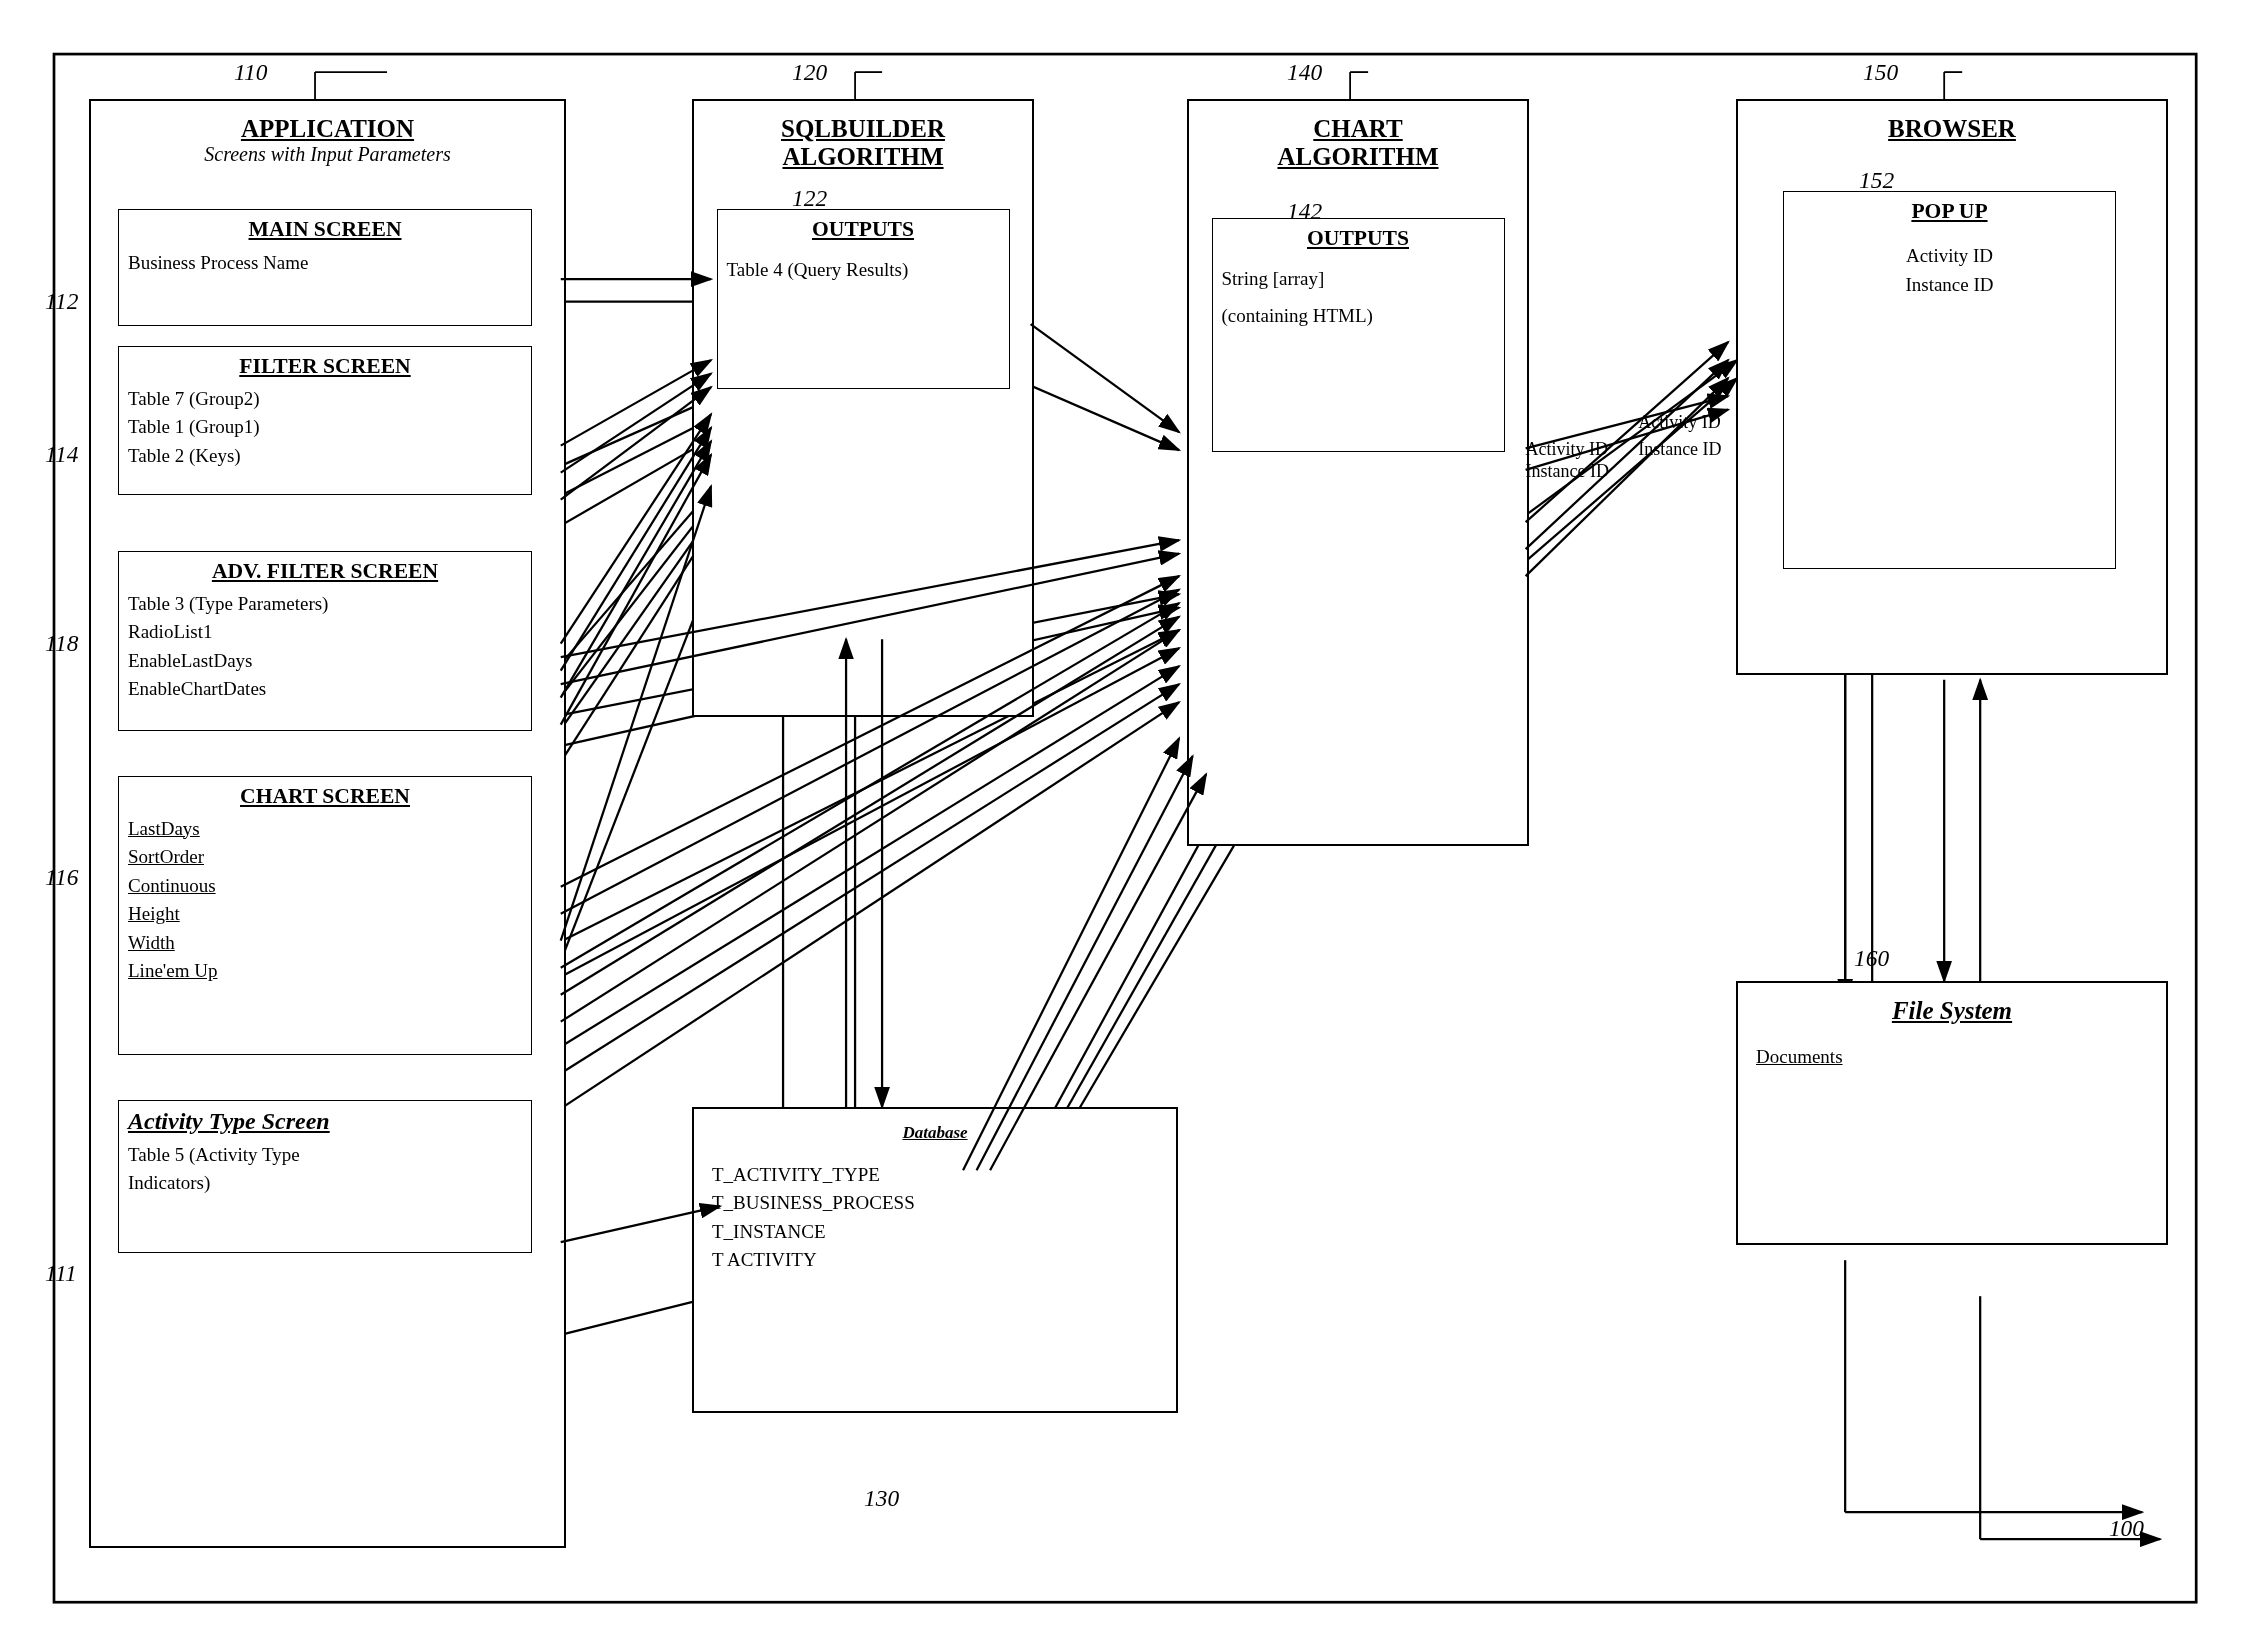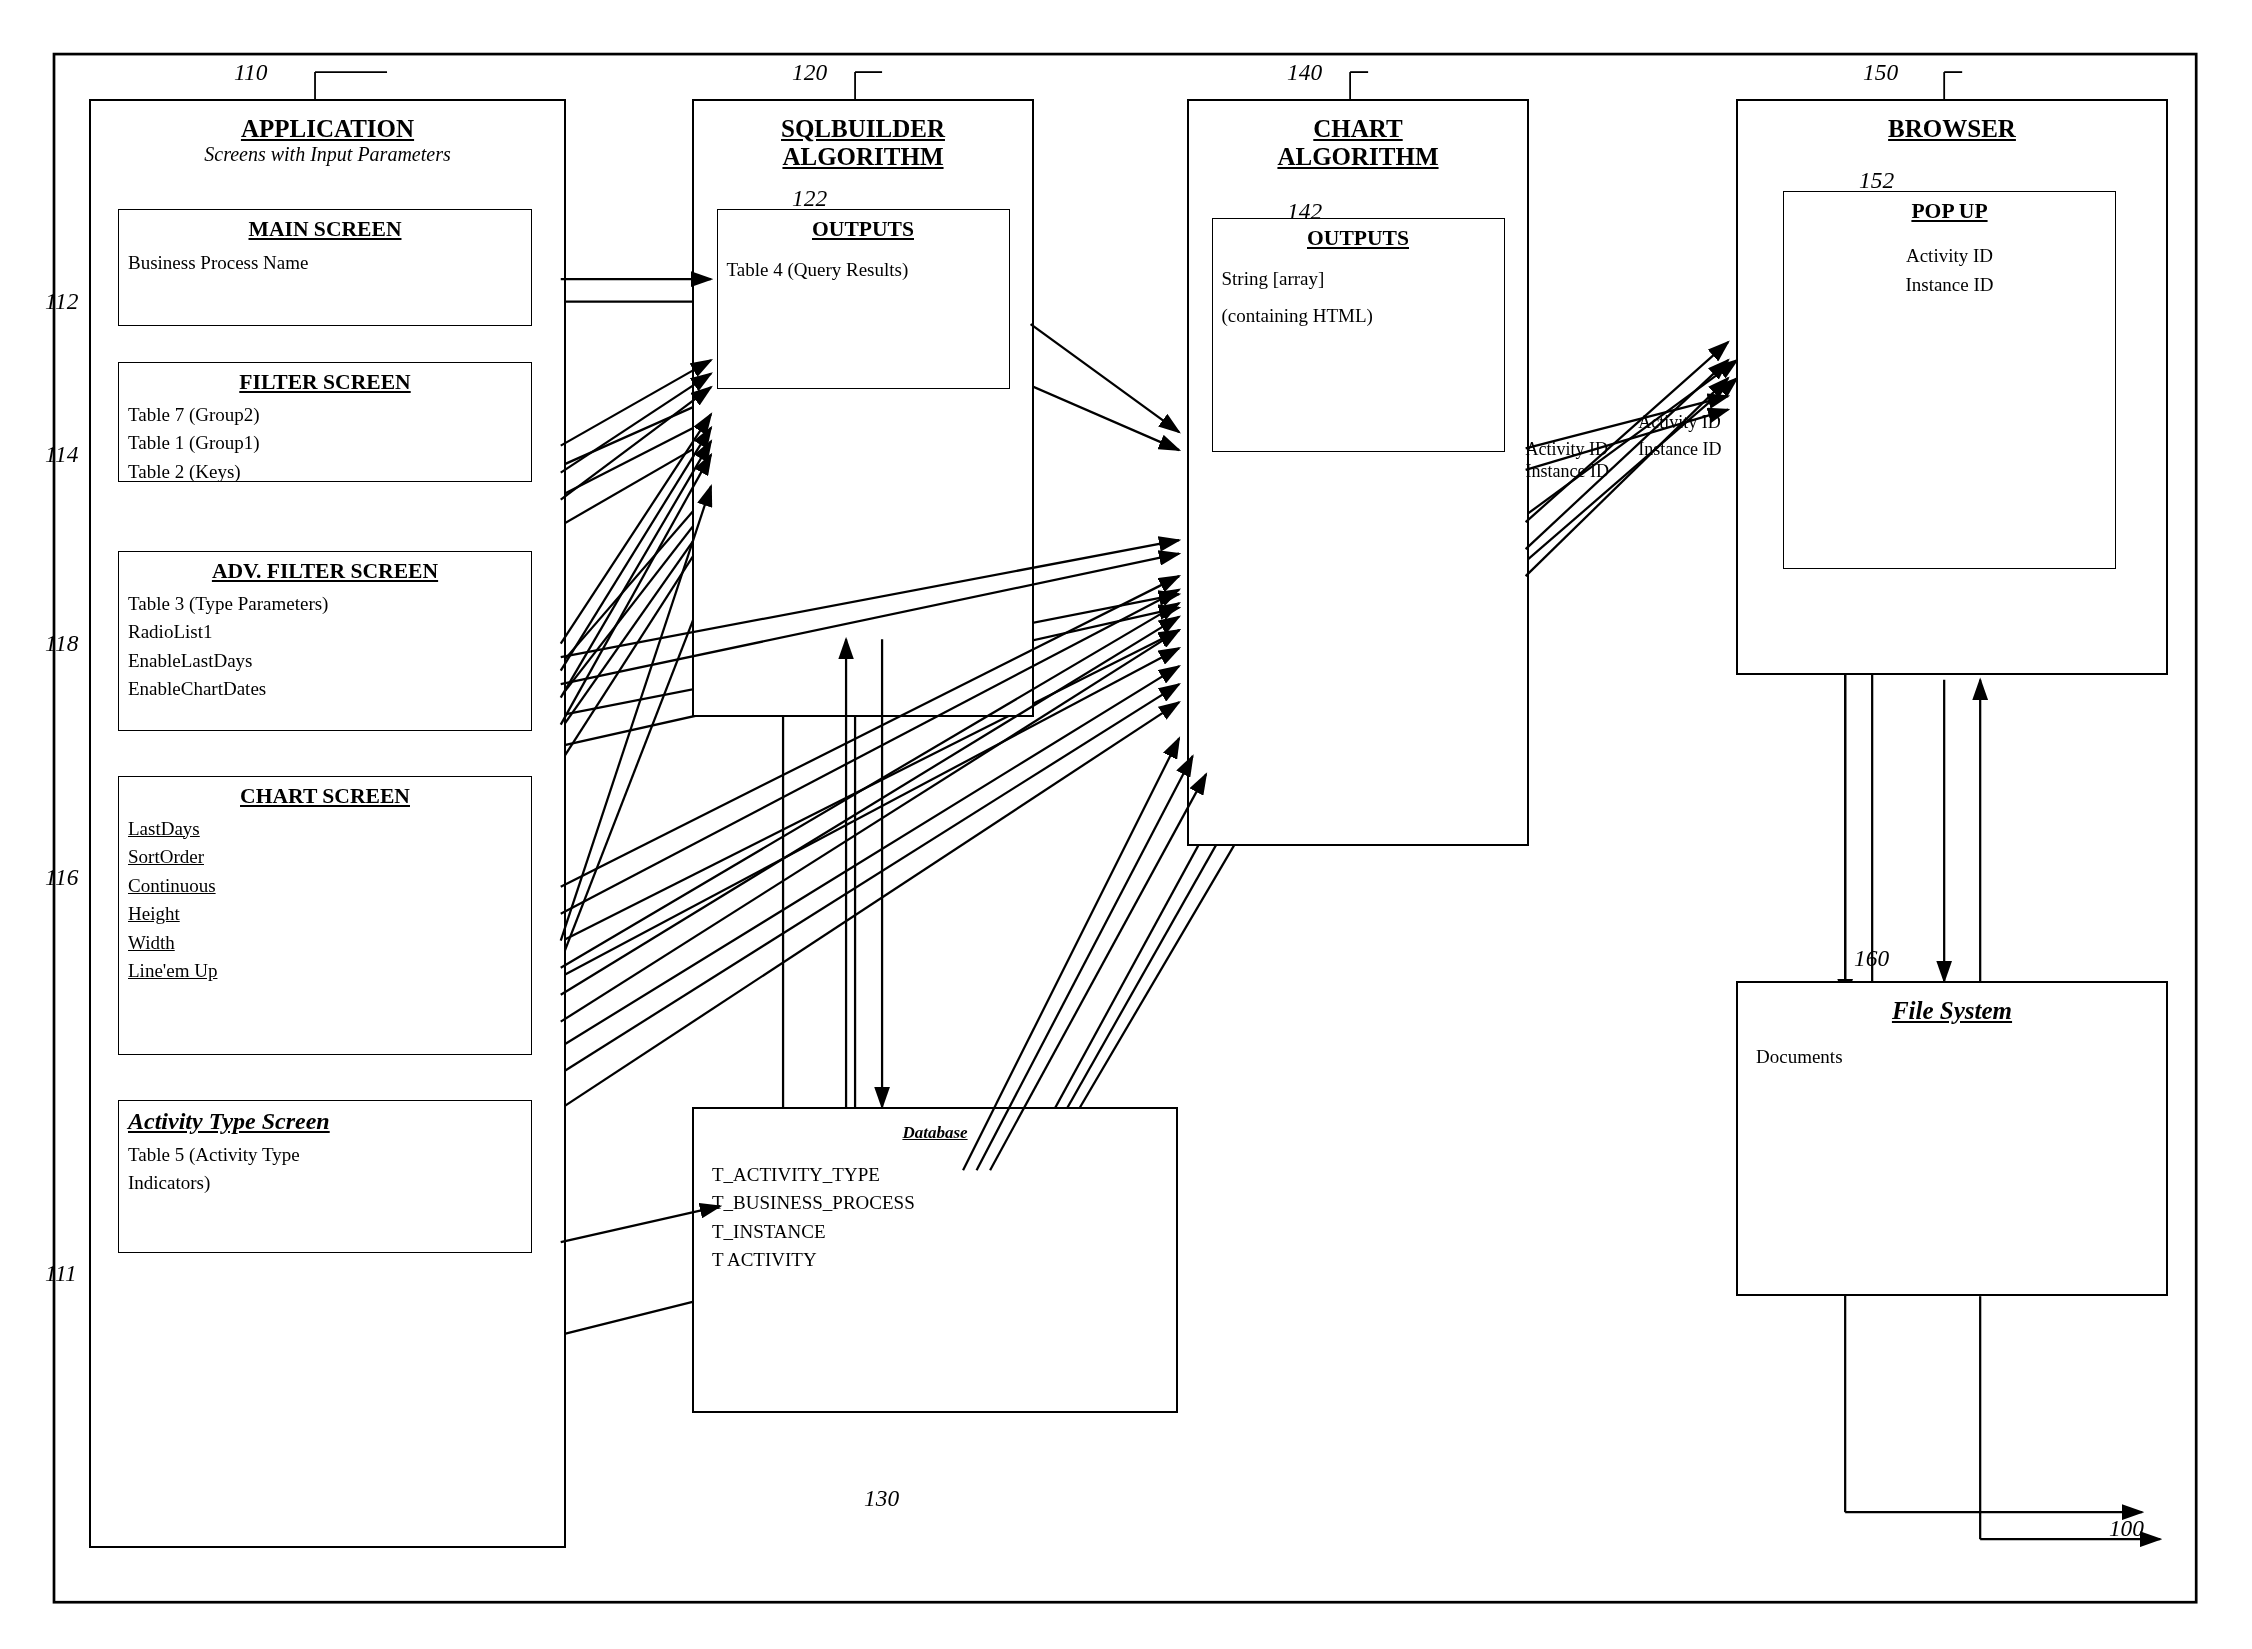--- a/index.html
+++ b/index.html
@@ -156,21 +156,21 @@
       <div class="box-subtitle">Screens with Input Parameters</div>
     </div>
 
     <div class="inner-box" style="left: 27px; top: 108px; width: 414px; height: 117px;">
       <div style="padding: 7.2px 9px 4.5px;">
         <div class="inner-box-title">MAIN SCREEN</div>
         <div class="content-text" style="margin-top: 7.2px;">Business Process Name</div>
       </div>
     </div>
 
-    <div class="inner-box" style="left: 27px; top: 261px; width: 414px; height: 120px;">
+    <div class="inner-box" style="left: 27px; top: 245px; width: 414px; height: 149px;">
       <div style="padding: 7.2px 9px 4.5px;">
         <div class="inner-box-title">FILTER SCREEN</div>
         <div class="content-text" style="margin-top: 5.4px;">Table 7 (Group2)</div>
         <div class="content-text">Table 1 (Group1)</div>
         <div class="content-text">Table 2 (Keys)</div>
       </div>
     </div>
 
     <div class="inner-box" style="left: 27px; top: 450px; width: 414px; height: 180px;">
       <div style="padding: 7.2px 9px 4.5px;">
@@ -267,21 +267,21 @@
       </div>
       <div style="padding: 13.5px 18px; text-align: center;">
         <div class="content-text">Activity ID</div>
         <div class="content-text">Instance ID</div>
       </div>
     </div>
   </div>
   <div class="ref-num" style="left: 1863px; top: 59px;">150</div>
   <div class="ref-num" style="left: 1859px; top: 167px;">152</div>
 
-  <div class="box" style="left: 1728px; top: 981px; width: 432px; height: 315px;">
+  <div class="box" style="left: 1728px; top: 981px; width: 432px; height: 264px; text-decoration: underline;">
     <div style="padding: 13.5px 9px 4.5px; text-align: center;">
       <div style="font-weight: bold; text-decoration: underline; font-size: 25px; font-style: italic;">File System</div>
     </div>
     <div style="padding: 13.5px 18px;">
       <div class="content-text">Documents</div>
     </div>
   </div>
   <div class="ref-num" style="left: 1854px; top: 945px;">160</div>
 
   <svg style="position:absolute;top:0;left:0;width:2252px;height:1650px;pointer-events:none;" viewBox="0 0 2502 1833" width="2252" height="1650">

